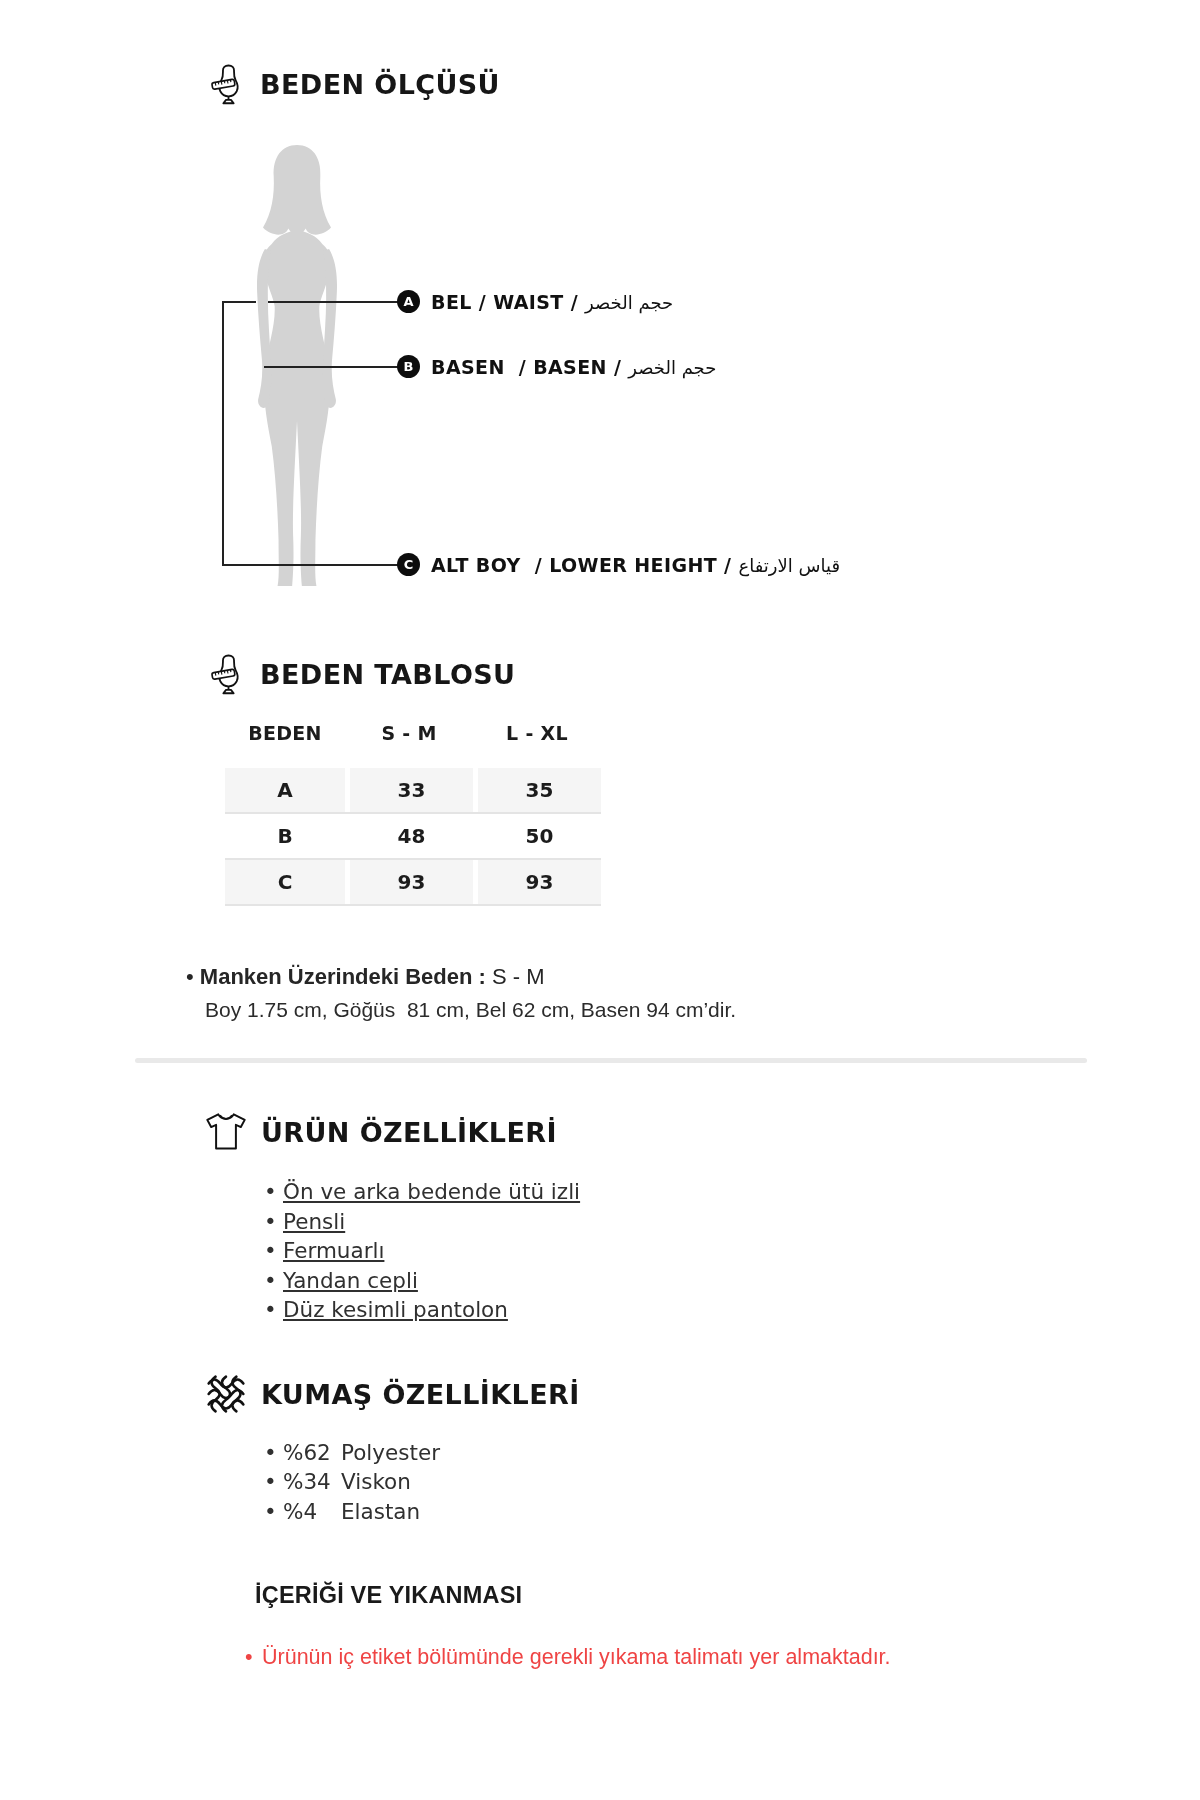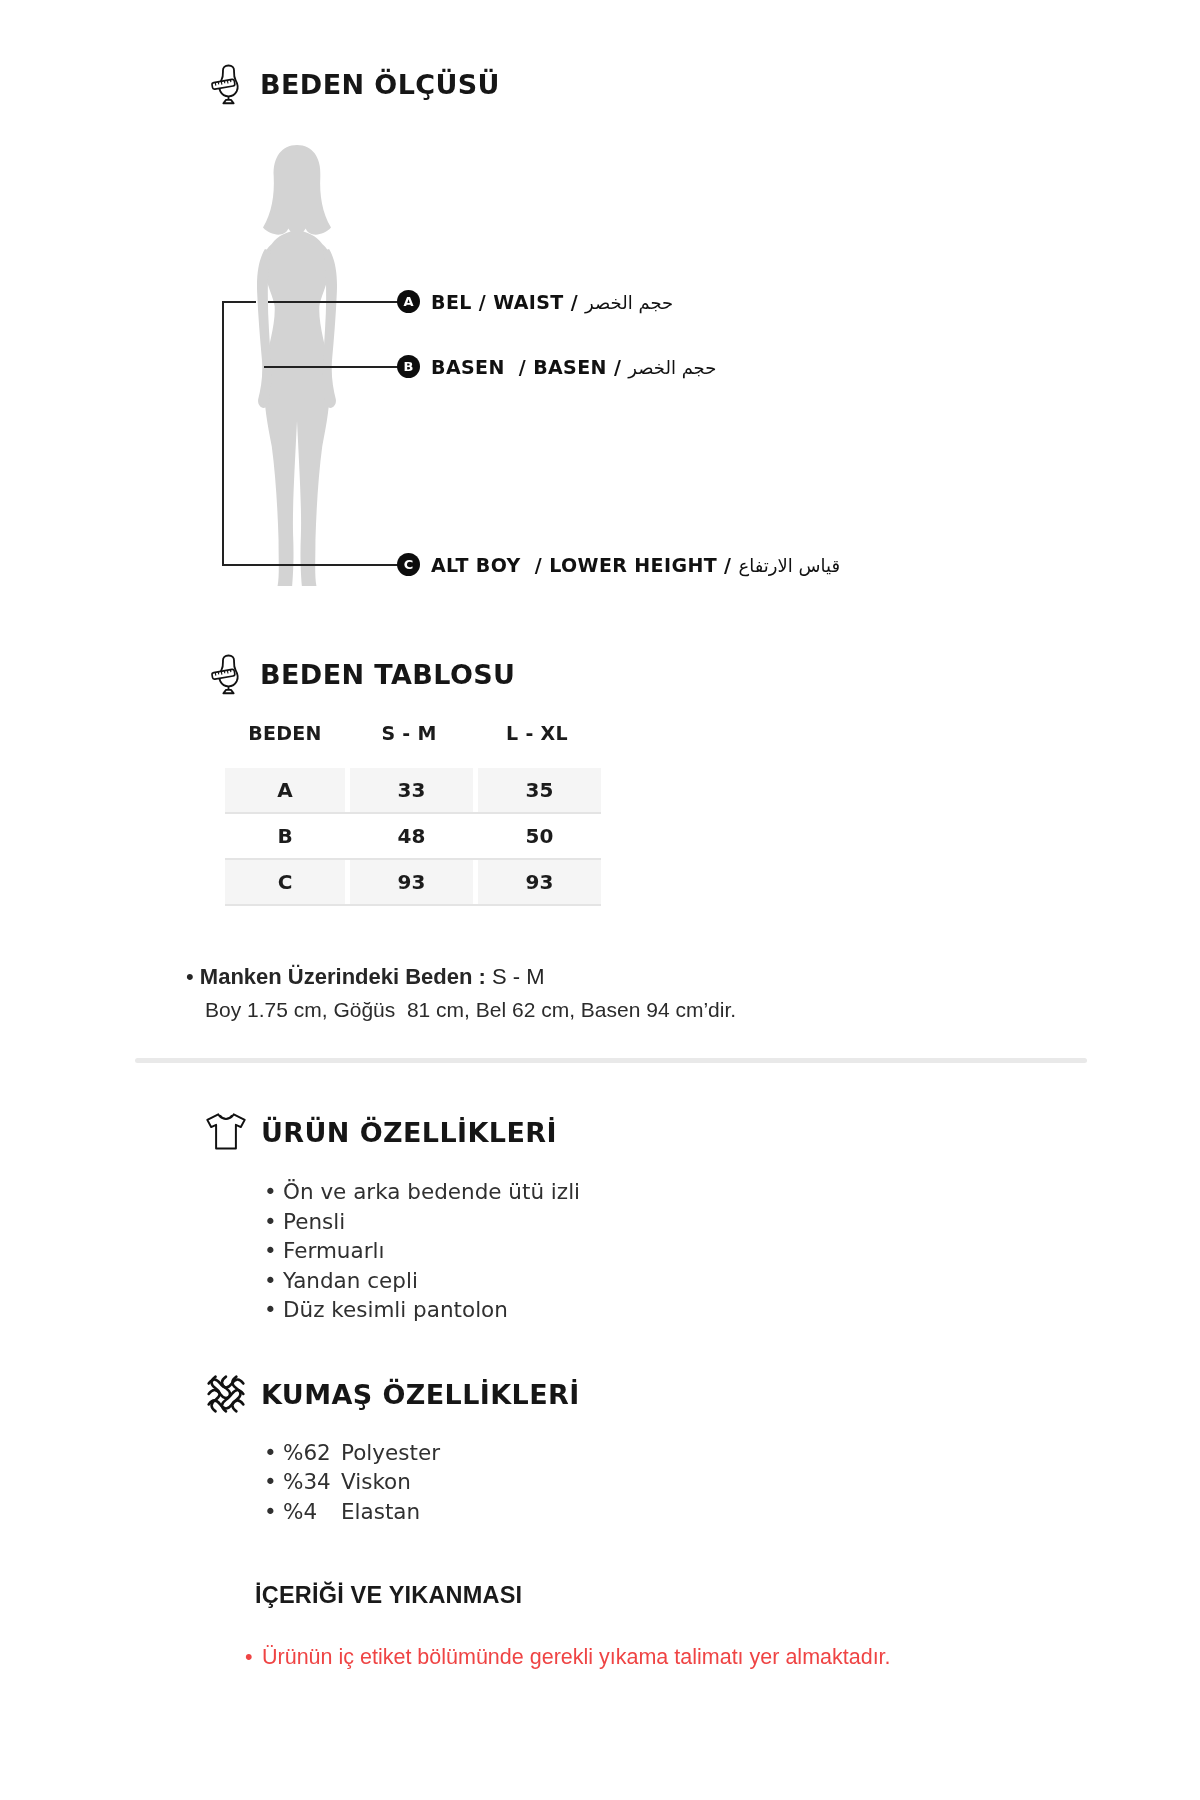--- a/index.html
+++ b/index.html
@@ -48,21 +48,21 @@
   .m-line1 b { font-weight:700;margin-top:48px; }
   .m-line2 { font-size:21px; line-height:33px; margin-left:19px; white-space:pre; color:#2b2b2b; }
 
   .divider { position:absolute; left:135px; top:1058px; width:952px; height:5px; background:#e9e9e9; border-radius:3px; }
 
   
   .blist { position:absolute; list-style:none; color:#303030; }
   .blist li { position:relative; padding-left:21px; }
   .blist li::before { content:"\2022"; position:absolute; left:2px; }
   .ul-urun { left:262px; top:1177px; font-size:21.5px; }
-  .ul-urun li { line-height:29.6px; }
+  .ul-urun li { line-height:29.6px;text-decoration:underline; }
   .ul-kumas { left:262px; top:1438px; font-size:21.5px; }
   .ul-kumas li { line-height:29.4px; }
   .ul-kumas .pct { display:inline-block; min-width:58px; }
   .care-title { position:absolute; left:255px; top:1582px; font-family:"Liberation Sans", sans-serif; font-size:23.5px; font-weight:700; letter-spacing:0.2px; color:#1a1a1a; }
   .ul-care { left:243px; top:1640px; width:740px; font-family:"Liberation Sans", sans-serif; font-size:21.5px; color:#ef4444; }
   .ul-care li { line-height:34px; padding-left:19px; }
 
   svg { display:block; }
 </style>
 </head>

